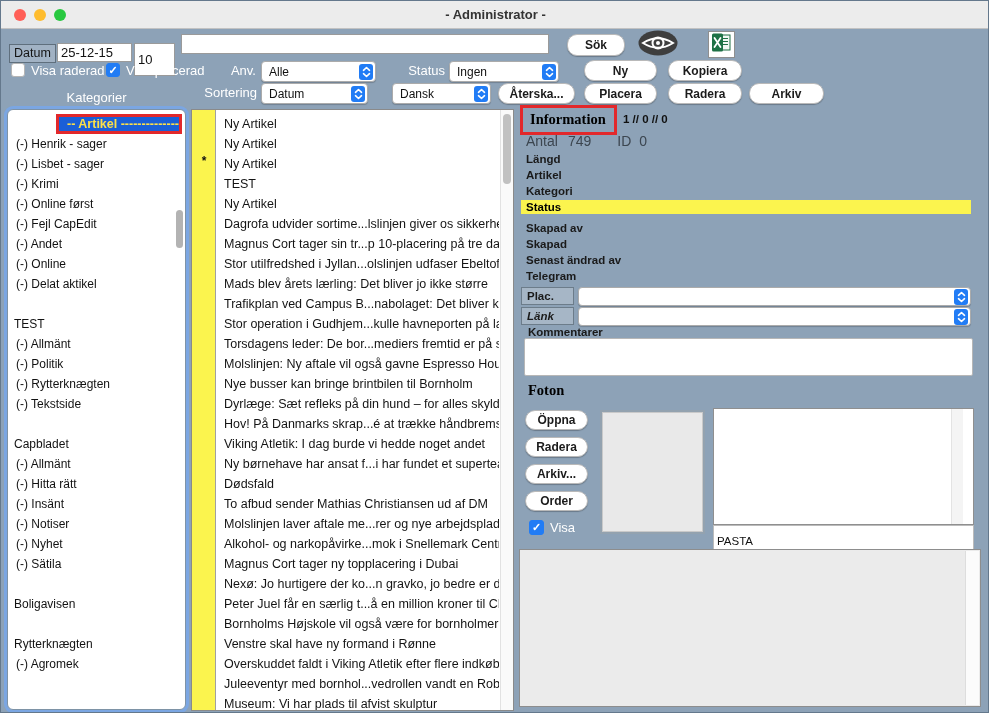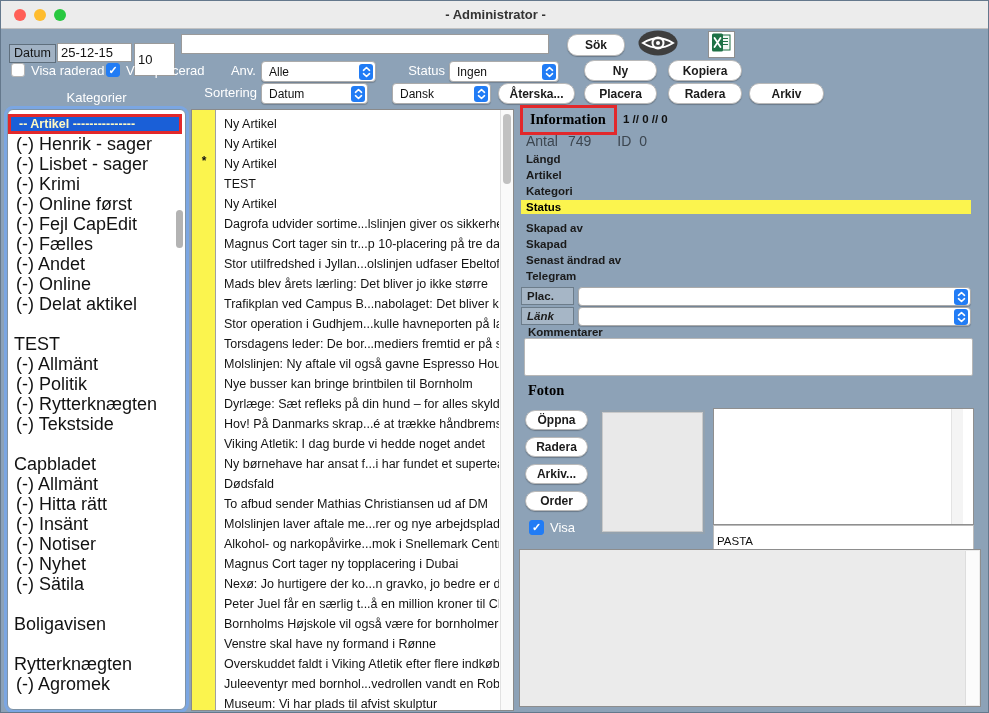--- a/index.html
+++ b/index.html
@@ -30,25 +30,25 @@
     color:#111;padding:8px 3px;font-family:"Liberation Sans",sans-serif;}
   .chk{position:absolute;width:14px;height:14px;border-radius:3px;background:#fff;
     border:1px solid #b5b5b5;}
   .chk.on{background:var(--accent);border-color:var(--accent);color:#fff;font-size:11px;
     font-weight:bold;display:flex;align-items:center;justify-content:center;}
   .wlabel{position:absolute;color:#fff;font-size:13px;white-space:nowrap;}
   
   #sidebar{position:absolute;left:6px;top:108px;width:179px;height:601px;background:#fff;
     border-radius:6px;border:1px solid #7e93a6;box-shadow:0 0 0 3px rgba(116,168,243,.7);
     overflow:hidden;padding-top:4px;}
-  .cat-item{height:20px;line-height:20px;font-size:18px;color:#121212;padding-left:8px;
+  .cat-item{height:20px;line-height:20px;font-size:12px;color:#121212;padding-left:8px;
     white-space:nowrap;overflow:hidden;}
   .cat-item.header{padding-left:6px;}
-  .cat-item.selected{background:var(--sel-blue);color:#fef9c3;font-weight:bold;font-size:12.5px;
-    border:3px solid var(--red);line-height:14px;margin-right:3px;}
+  .cat-item.selected{background:var(--sel-blue);color:#fde047;font-weight:bold;font-size:12.5px;
+    border:3px solid var(--red);line-height:14px;margin-right:3px;margin-left:48px;}
   #sb-thumb{position:absolute;right:2px;top:100px;width:7px;height:38px;border-radius:4px;
     background:#b3b3b3;}
   
   #artlist{position:absolute;left:190px;top:108px;width:323px;height:602px;background:#fff;
     border:1px solid #8a8a8a;overflow:hidden;}
   #stripe{position:absolute;left:0;top:0;bottom:0;width:24px;background:var(--yellow);
     border-right:1px solid #a0a0a0;}
   #art-rows{position:absolute;left:32px;top:4px;right:14px;}
   .art-row{height:20px;line-height:20px;font-size:12.5px;color:#141414;white-space:nowrap;
     overflow:hidden;}
@@ -189,21 +189,20 @@
   <div class="wlabel" style="left:45px;top:89px;width:101px;text-align:center;">Kategorier</div>
 
   <div id="sidebar">
     <div id="sb-thumb"></div>
   <div class="cat-item selected">-- Artikel ---------------</div>
       <div class="cat-item item">(-) Henrik - sager</div>
       <div class="cat-item item">(-) Lisbet - sager</div>
       <div class="cat-item item">(-) Krimi</div>
       <div class="cat-item item">(-) Online først</div>
       <div class="cat-item item">(-) Fejl CapEdit</div>
-      <div class="cat-item item">(-) Fælles</div>
       <div class="cat-item item">(-) Andet</div>
       <div class="cat-item item">(-) Online</div>
       <div class="cat-item item">(-) Delat aktikel</div>
       <div class="cat-item blank"></div>
       <div class="cat-item header">TEST</div>
       <div class="cat-item item">(-) Allmänt</div>
       <div class="cat-item item">(-) Politik</div>
       <div class="cat-item item">(-) Rytterknægten</div>
       <div class="cat-item item">(-) Tekstside</div>
       <div class="cat-item blank"></div>

